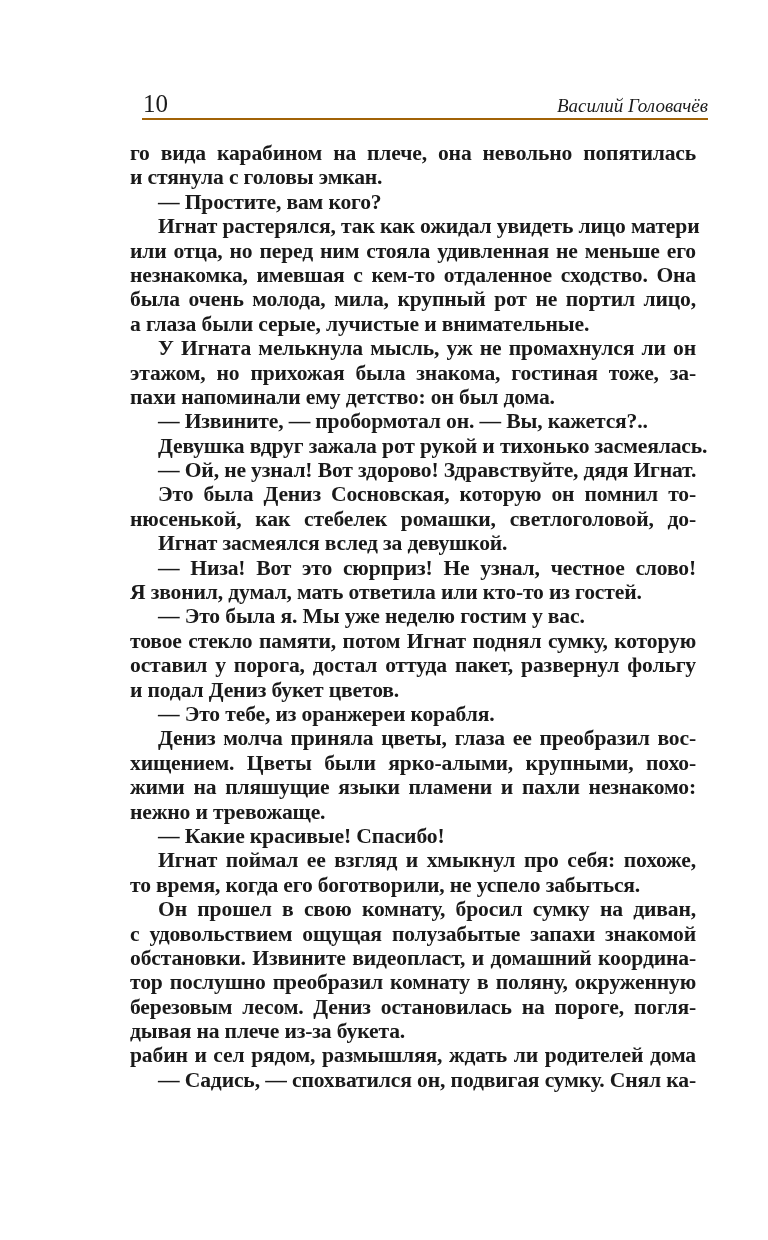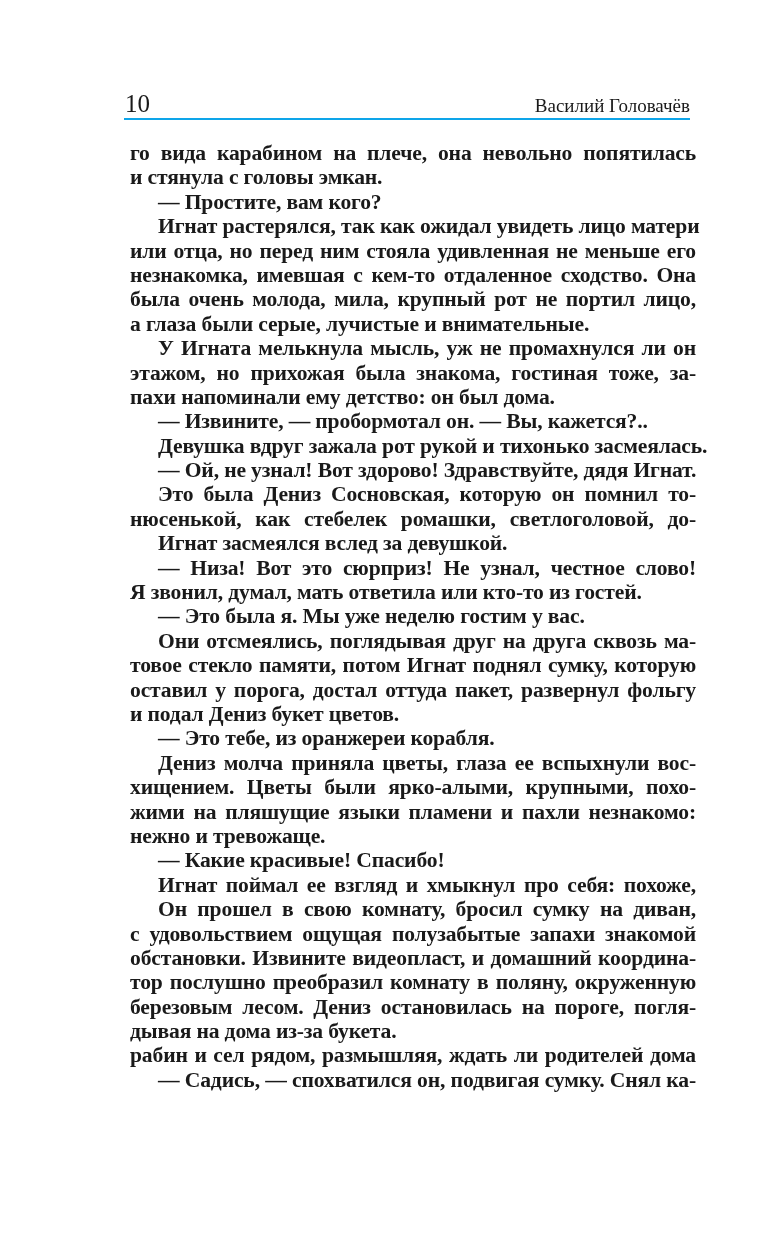--- a/index.html
+++ b/index.html
@@ -10,38 +10,39 @@
     body {
       width: 768px;
       height: 1240px;
       position: relative;
       overflow: hidden;
       font-family: "Liberation Serif", "DejaVu Serif", serif;
       color: #1a1a1a;
     }
     .page-header {
       position: absolute;
-      left: 124px;
+      left: 142px;
       top: 86px;
       width: 566px;
       height: 32px;
-      border-bottom: 2px solid #0ea5e9;
+      border-bottom: 2px solid #a16207;
     }
     .page-number {
       position: absolute;
       left: 1px;
       bottom: 2px;
       font-size: 25px;
       line-height: 1;
     }
     .running-head {
       position: absolute;
       right: 0;
       bottom: 3px;
       font-size: 19px;
+      font-style: italic;
       line-height: 1;
     }
     .text-body {
       position: absolute;
       left: 130px;
       top: 141px;
       width: 566px;
       font-size: 21.6px;
       line-height: 24.4px;
       letter-spacing: -0.15px;
@@ -84,32 +85,32 @@
     <span class="line last">пахи напоминали ему детство: он был дома.</span>
     <span class="line indent last">— Извините, — пробормотал он. — Вы, кажется?..</span>
     <span class="line indent">Девушка вдруг зажала рот рукой и тихонько засмеялась.</span>
     <span class="line indent">— Ой, не узнал! Вот здорово! Здравствуйте, дядя Игнат.</span>
     <span class="line indent">Это была Дениз Сосновская, которую он помнил то-</span>
     <span class="line">нюсенькой, как стебелек ромашки, светлоголовой, до-</span>
     <span class="line indent last">Игнат засмеялся вслед за девушкой.</span>
     <span class="line indent">— Низа! Вот это сюрприз! Не узнал, честное слово!</span>
     <span class="line last">Я звонил, думал, мать ответила или кто-то из гостей.</span>
     <span class="line indent last">— Это была я. Мы уже неделю гостим у вас.</span>
-    <span class="line indent">Они отсмеялись, поглядывая друг на друга сквозь ма-</span>
     <span class="line">товое стекло памяти, потом Игнат поднял сумку, которую</span>
     <span class="line">оставил у порога, достал оттуда пакет, развернул фольгу</span>
     <span class="line last">и подал Дениз букет цветов.</span>
     <span class="line indent last">— Это тебе, из оранжереи корабля.</span>
-    <span class="line indent">Дениз молча приняла цветы, глаза ее вспыхнули вос-</span>
+    <span class="line indent">Дениз молча приняла цветы, глаза ее преобразил вос-</span>
     <span class="line">хищением. Цветы были ярко-алыми, крупными, похо-</span>
     <span class="line">жими на пляшущие языки пламени и пахли незнакомо:</span>
     <span class="line last">нежно и тревожаще.</span>
     <span class="line indent last">— Какие красивые! Спасибо!</span>
     <span class="line indent">Игнат поймал ее взгляд и хмыкнул про себя: похоже,</span>
+    <span class="line last">то время, когда его боготворили, не успело забыться.</span>
     <span class="line indent">Он прошел в свою комнату, бросил сумку на диван,</span>
     <span class="line">с удовольствием ощущая полузабытые запахи знакомой</span>
     <span class="line">обстановки. Извините видеопласт, и домашний координа-</span>
     <span class="line">тор послушно преобразил комнату в поляну, окруженную</span>
     <span class="line">березовым лесом. Дениз остановилась на пороге, погля-</span>
-    <span class="line last">дывая на дома из-за букета.</span>
+    <span class="line last">дывая на плече из-за букета.</span>
     <span class="line">рабин и сел рядом, размышляя, ждать ли родителей дома</span>
     <span class="line indent">— Садись, — спохватился он, подвигая сумку. Снял ка-</span>
   </div>
 
 </body></html>

